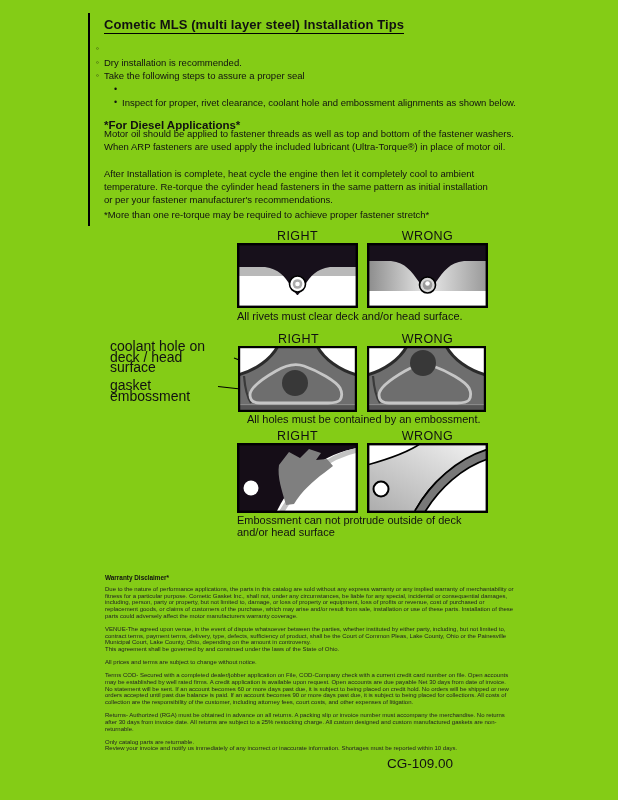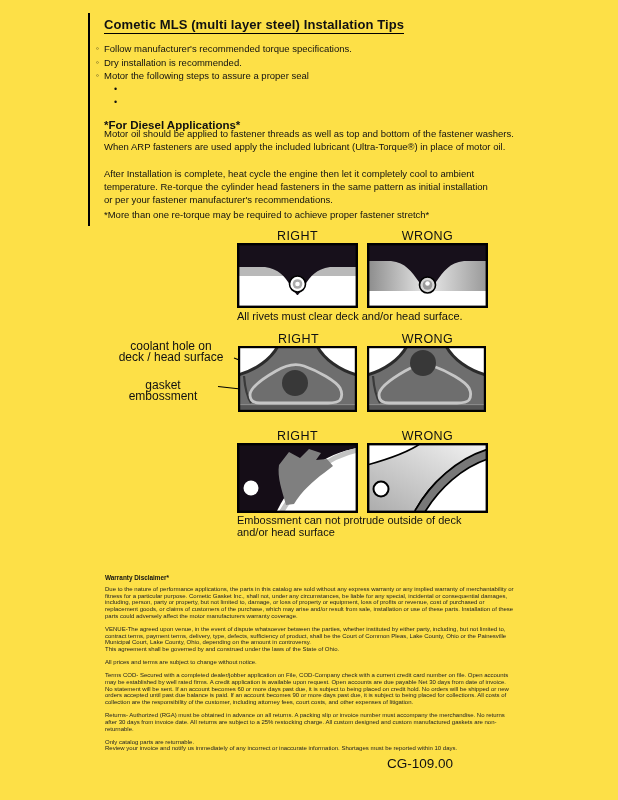--- a/index.html
+++ b/index.html
@@ -1,17 +1,17 @@
 <!DOCTYPE html>
 <html><head>
 <meta charset="utf-8">
 <style>
   html,body{margin:0;padding:0;background:#ffffff;}
   #page{
-    position:relative;width:618px;height:800px;background:#fde047;overflow:hidden;
+    position:relative;width:618px;height:800px;background:#84cc16;overflow:hidden;
     font-family:"Liberation Sans",sans-serif;color:#111;
   }
   .abs{position:absolute;}
   
   #left-rule{left:88px;top:13px;width:1.5px;height:213px;background:#000;}
   
   #title{left:104px;top:17px;font-size:13px;font-weight:bold;border-bottom:1.6px solid #000;padding-bottom:1px;letter-spacing:0.1px;}
   
   #tips{left:96px;top:42px;width:470px;font-size:9.5px;line-height:13.6px;}
   .bullet-row{display:flex;}
@@ -22,55 +22,55 @@
   #diesel-heading{left:104px;top:119px;font-size:11.5px;font-weight:bold;}
   .para{left:104px;width:470px;font-size:9.5px;line-height:13.2px;white-space:pre-line;}
   #diesel-p1{top:127px;}
   #diesel-p2{top:167px;}
   #diesel-note{top:208px;}
   
   .rw-label{width:121px;text-align:center;font-size:12.5px;letter-spacing:0.4px;color:#111;}
   .caption{font-size:11px;line-height:11.5px;color:#111;white-space:pre-line;}
   .panel{width:121px;}
   
-  .fig2-ann{font-size:12px;line-height:10.5px;text-align:center;white-space:pre-line;color:#111;}
+  .fig2-ann{font-size:14px;line-height:10.5px;text-align:left;white-space:pre-line;color:#111;}
   
   #disclaimer-heading{left:105px;top:574px;font-size:6.4px;font-weight:bold;}
   #disclaimer{left:105px;top:586px;width:409px;}
   #disclaimer .dpara{font-size:6px;line-height:6.7px;margin:0 0 6.4px 0;white-space:pre-line;color:#222;}
   
   #part-number{left:387px;top:756px;font-size:13.5px;color:#111;}
 </style>
 </head>
 <body>
 
 <div id="page">
 
   <div id="left-rule" class="abs"></div>
 
   <div id="title" class="abs">Cometic MLS (multi layer steel) Installation Tips</div>
 
   <div id="tips" class="abs">
     <div class="bullet-row">
       <span class="marker">◦</span>
-      <span>Follow manufacturer's recommended torque specifications.</span>
     </div>
     <div class="bullet-row">
       <span class="marker">◦</span>
       <span>Dry installation is recommended.</span>
     </div>
     <div class="bullet-row">
       <span class="marker">◦</span>
-      <span>Motor the following steps to assure a proper seal</span>
+      <span>Take the following steps to assure a proper seal</span>
     </div>
     <div class="bullet-row sub">
       <span class="marker">•</span>
     </div>
     <div class="bullet-row sub">
       <span class="marker">•</span>
+      <span>Inspect for proper, rivet clearance, coolant hole and embossment alignments as shown below.</span>
     </div>
   </div>
 
   <div id="diesel-heading" class="abs">*For Diesel Applications*</div>
   <div id="diesel-p1" class="abs para">Motor oil should be applied to fastener threads as well as top and bottom of the fastener washers.
 When ARP fasteners are used apply the included lubricant (Ultra-Torque®) in place of motor oil.</div>
   <div id="diesel-p2" class="abs para">After Installation is complete, heat cycle the engine then let it completely cool to ambient
 temperature. Re-torque the cylinder head fasteners in the same pattern as initial installation
 or per your fastener manufacturer's recommendations.</div>
   <div id="diesel-note" class="abs para">*More than one re-torque may be required to achieve proper fastener stretch*</div>
@@ -153,20 +153,21 @@
       <path d="M79,0 C86,13 101,24 119,29" stroke="#2b2b2b" stroke-width="3" fill="none"></path>
       <rect x="0" y="58" width="119" height="1.2" fill="#8a8a8a"></rect>
       <rect x="0" y="59.2" width="119" height="6.8" fill="#565656"></rect>
       <path d="M6,30 C7,42 9,51 13,57" stroke="#3a3a3a" stroke-width="2.2" fill="none"></path>
       <path d="M12,49 C12,42 24,33 38,25 C48,19 58,17 66,20 C80,25 98,35 102,42 C104,46 104,51 102,54 C100,56.5 96,57 90,57 L22,57 C15,57 12,54 12,49 Z" fill="none" stroke="#c6c6c6" stroke-width="2.8" stroke-linejoin="round"></path>
       <circle cx="56" cy="17" r="13" fill="#383838"></circle>
       <rect x="1.1" y="1.1" width="116.8" height="63.8" fill="none" stroke="#000" stroke-width="2.2"></rect>
     </svg>
   </div>
 
+  <div class="abs caption" style="left:247px;top:414px;">All holes must be contained by an embossment.</div>
 
   <div class="abs rw-label" style="left:237px;top:429px;">RIGHT</div>
   <div class="abs rw-label" style="left:367px;top:429px;">WRONG</div>
 
   <div class="abs panel" style="left:237px;top:443px;height:70px;">
     <svg width="121" height="70" viewBox="0 0 121 70">
       <rect width="121" height="70" fill="#ffffff"></rect>
       <path d="M0,0 H121 V5 C86,11 57,32 39,70 H0 Z" fill="#150d17"></path>
       <path d="M44,70 C62,38 88,14 121,7" stroke="#c2c2c2" stroke-width="5" fill="none"></path>
       <path d="M42,22 L52,9 L63,15 L72,6 L84,10 L79,17 L90,16 L96,23 L87,30 C76,38 65,48 57,61 L49,62 C45,48 40,34 42,22 Z" fill="#7f7f7f"></path>

